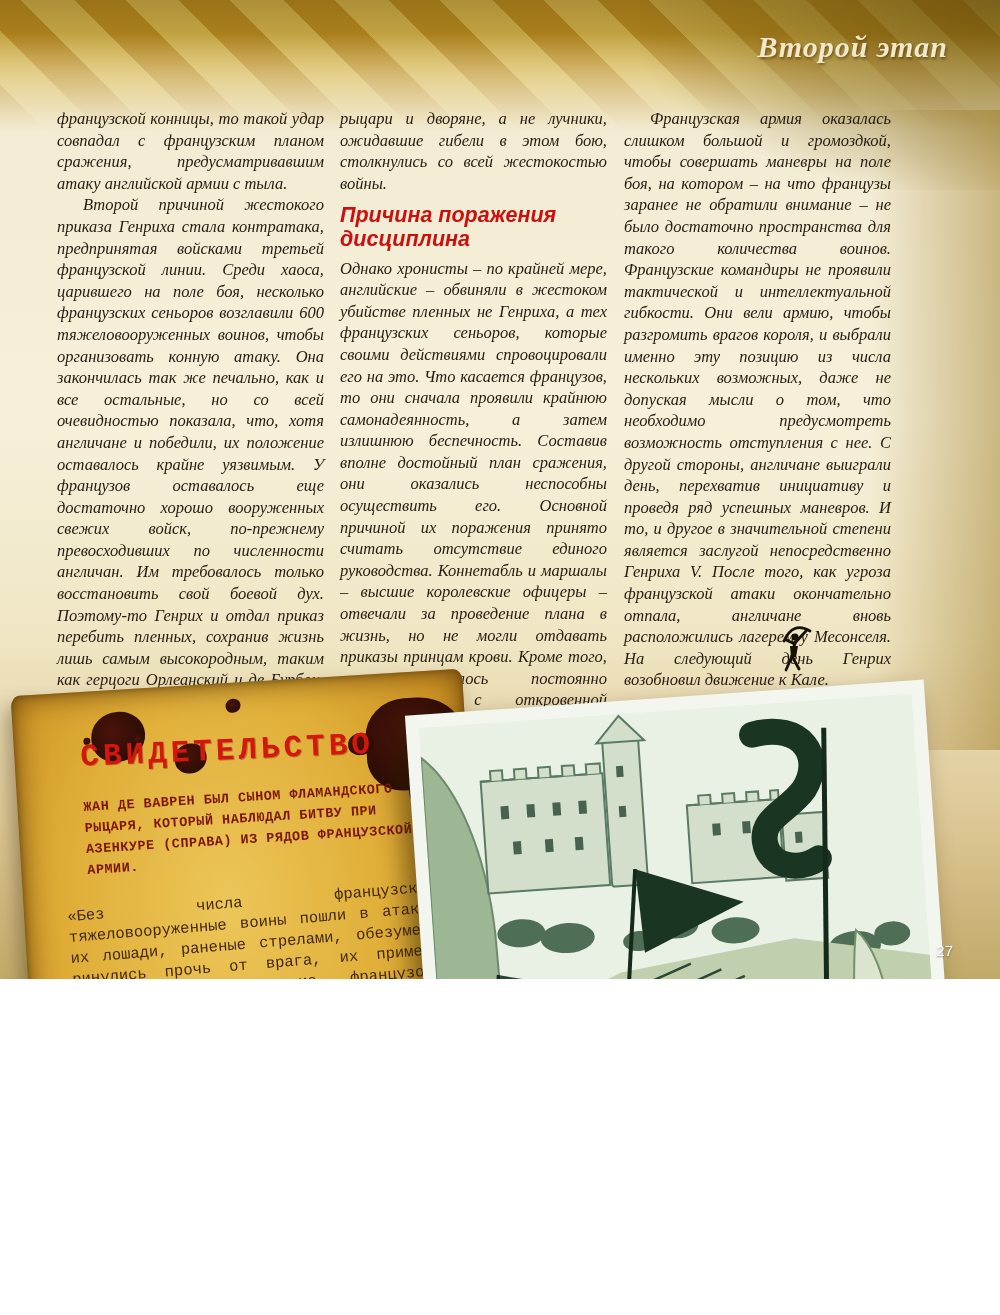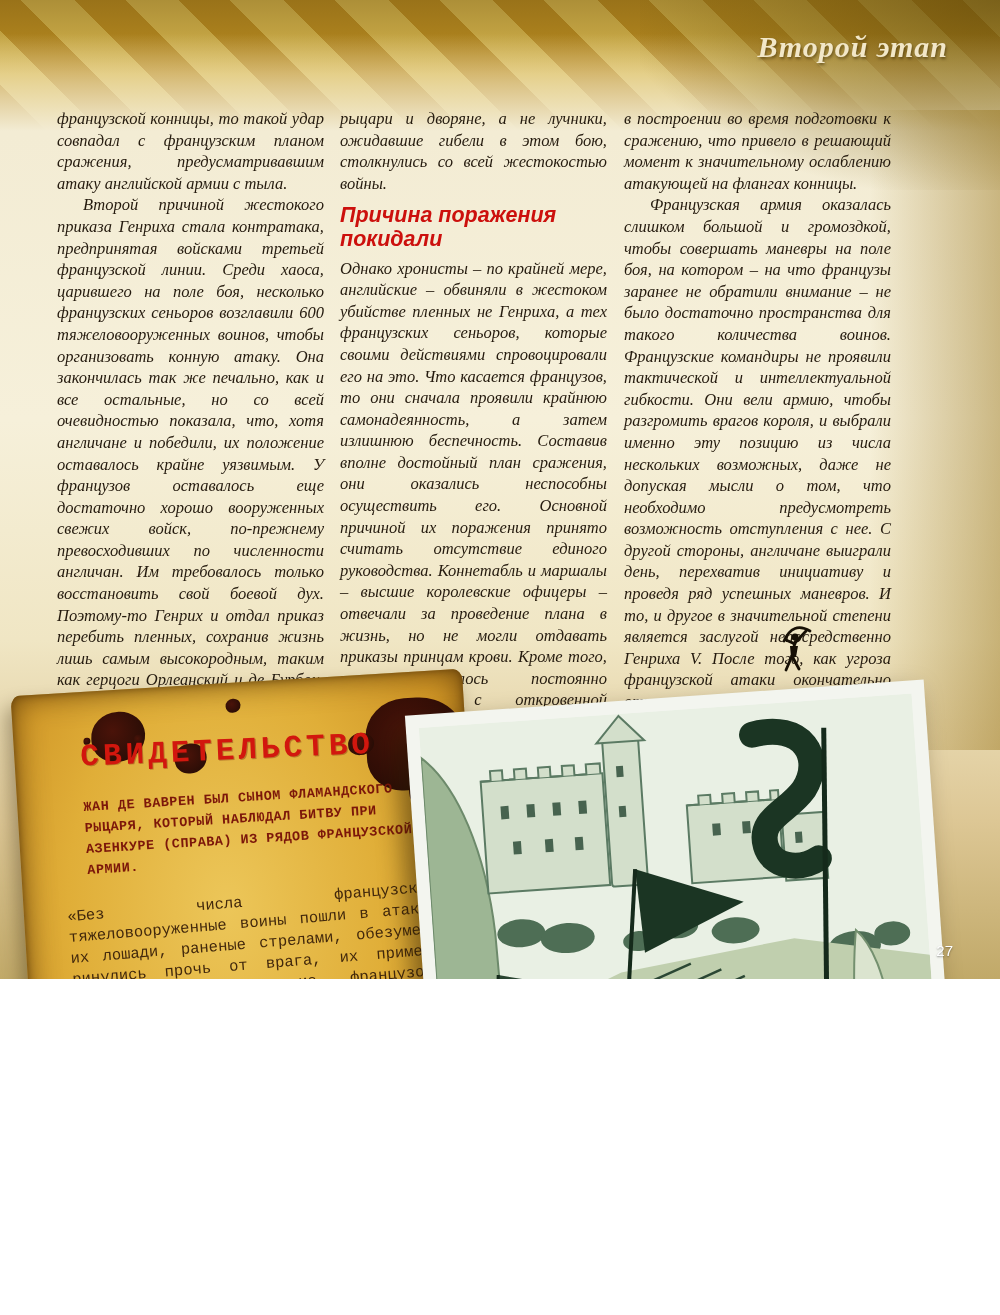--- a/index.html
+++ b/index.html
@@ -79,26 +79,25 @@
 
   <div class="stage-header">Второй этап</div>
 
   <div class="col col-left">
     <p>французской конницы, то такой удар совпадал с французским планом сражения, предусматривавшим атаку английской армии с тыла.</p>
     <p class="indent">Второй причиной жестокого приказа Генриха стала контратака, предпринятая войсками третьей французской линии. Среди хаоса, царившего на поле боя, несколько французских сеньоров возглавили 600 тяжеловооруженных воинов, чтобы организовать конную атаку. Она закончилась так же печально, как и все остальные, но со всей очевидностью показала, что, хотя англичане и победили, их положение оставалось крайне уязвимым. У французов оставалось еще достаточно хорошо вооруженных свежих войск, по-прежнему превосходивших по численности англичан. Им требовалось только восстановить свой боевой дух. Поэтому-то Генрих и отдал приказ перебить пленных, сохранив жизнь лишь самым высокородным, таким как герцоги Орлеанский и де Бурбон. Рыцари и тяжеловооруженные воины сочли, что столь позорное убийство ниже их достоинства и предоставили выполнять приказ лучникам низкого происхождения. Как писали хронисты, теперь</p>
   </div>
 
   <div class="col col-mid">
     <p>рыцари и дворяне, а не лучники, ожидавшие гибели в этом бою, столкнулись со всей жестокостью войны.</p>
-    <h2 class="red-heading">Причина поражения покидали</h2>
+    <h2 class="red-heading">Причина поражения дисциплина</h2>
     <p>Однако хронисты – по крайней мере, английские – обвиняли в жестоком убийстве пленных не Генриха, а тех французских сеньоров, которые своими действиями спровоцировали его на это. Что касается французов, то они сначала проявили крайнюю самонадеянность, а затем излишнюю беспечность. Составив вполне достойный план сражения, они оказались неспособны осуществить его. Основной причиной их поражения принято считать отсутствие единого руководства. Коннетабль и маршалы – высшие королевские офицеры – отвечали за проведение плана в жизнь, но не могли отдавать приказы принцам крови. Кроме того, им приходилось постоянно сталкиваться с откровенной завистью и высокомерием французской знати. В то же время дисциплина была слабой, и воины покидали свое место</p>
   </div>
 
   <div class="col col-right">
-    <p>в построении во время подготовки к сражению, что привело в решающий момент к значительному ослаблению атакующей на флангах конницы.</p>
     <p class="indent">Французская армия оказалась слишком большой и громоздкой, чтобы совершать маневры на поле боя, на котором – на что французы заранее не обратили внимание – не было достаточно пространства для такого количества воинов. Французские командиры не проявили тактической и интеллектуальной гибкости. Они вели армию, чтобы разгромить врагов короля, и выбрали именно эту позицию из числа нескольких возможных, даже не допуская мысли о том, что необходимо предусмотреть возможность отступления с нее. С другой стороны, англичане выиграли день, перехватив инициативу и проведя ряд успешных маневров. И то, и другое в значительной степени является заслугой непосредственно Генриха V. После того, как угроза французской атаки окончательно отпала, англичане вновь расположились лагерем у Месонселя. На следующий день Генрих возобновил движение к Кале.</p>
     <svg class="archer" width="36" height="50" viewBox="0 0 36 50">
       <g stroke="#171005" stroke-width="2.8" stroke-linecap="round" fill="none">
         <path d="M5,17 Q14,-3 31,7"></path>
         <path d="M15,20 L27,7"></path>
         <path d="M16,20 L7,16"></path>
         <path d="M16,18 L13,32"></path>
         <path d="M13,32 L7,46"></path>
         <path d="M13,32 L20,45"></path>
       </g>

